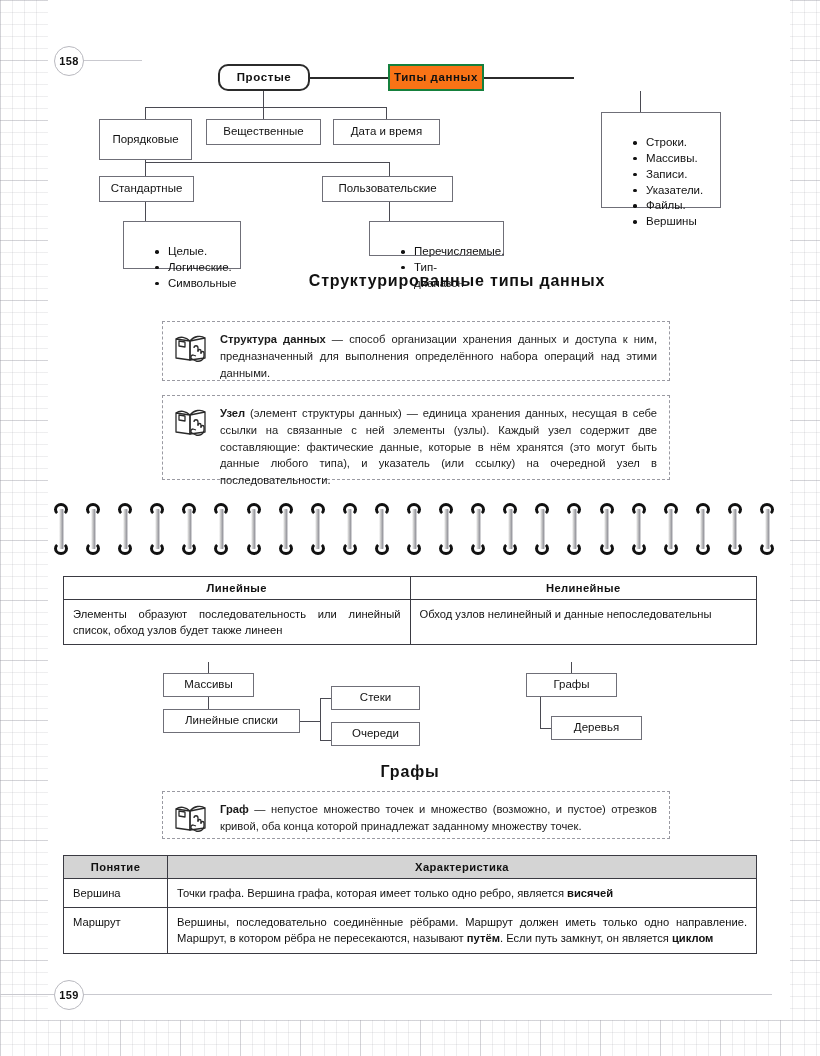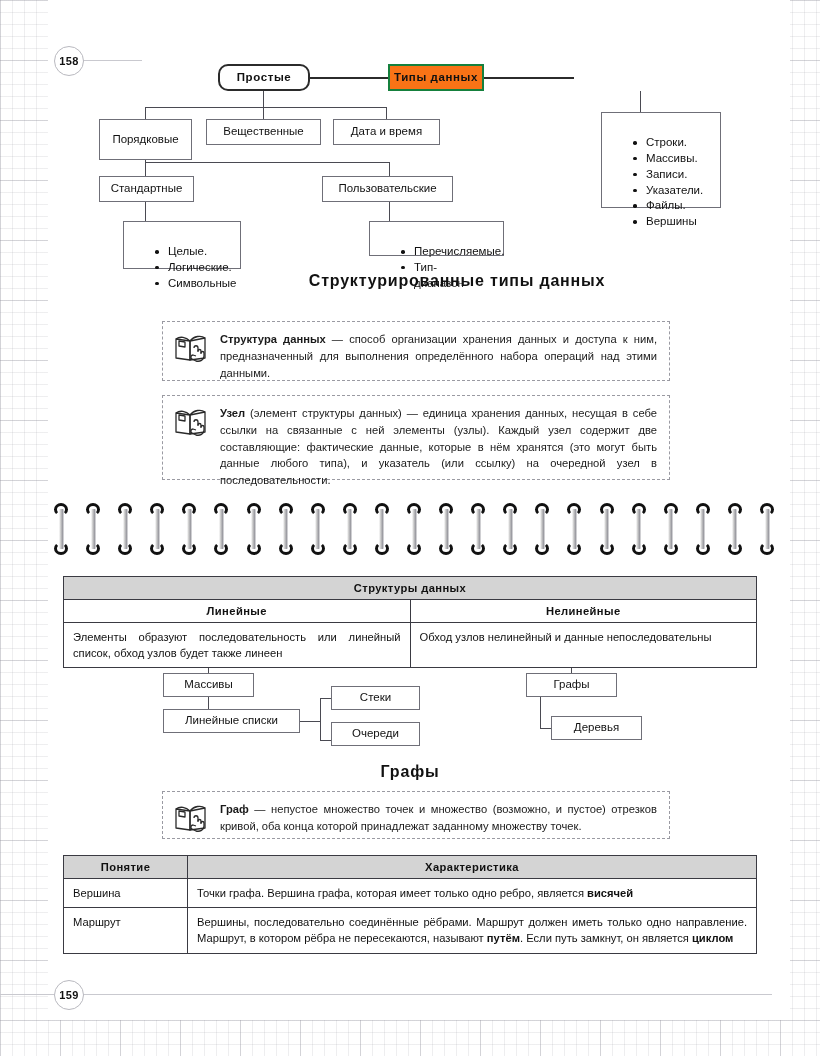--- a/index.html
+++ b/index.html
@@ -372,23 +372,20 @@
     </div>
     <div class="ring" style="left: 706px;">
       <div class="shaft"></div>
       <div class="cap top"></div>
       <div class="cap bot"></div>
     </div>
   </div>
 
 <table class="tbl" style="left:63px;top:576px;width:694px;">
   <tbody>
-      <tr>
-    <td class="hdr" colspan="2">Структуры  данных</td>
-  </tr>
   <tr>
     <td class="subhdr" style="width:347px;">Линейные</td>
     <td class="subhdr" style="width:347px;">Нелинейные</td>
   </tr>
   <tr>
     <td class="just" style="height:40px;">Элементы образуют последовательность или линейный список, обход узлов будет также линеен</td>
     <td class="plain" style="height:40px;">Обход узлов нелинейный и данные непоследовательны</td>
   </tr>
 </tbody>
   </table>
@@ -443,21 +440,21 @@
         <path d="M27 21 C27 19, 30 19, 30 21 L30 24 C30 28, 26 30, 22 29 L18 27 C16 26, 17 23, 19 23 L22 24"></path>
       </g>
     </svg>
   </span>
   <span class="txt"><b>Граф</b><span> — непустое множество точек и множество (возможно, и пустое) отрезков кривой, оба конца которой принадлежат заданному множеству точек.</span></span>
 </div>
 
 <table class="tbl" style="left:63px;top:855px;width:694px;">
   <tbody>
       <tr>
-    <td class="hdr" style="width:124px;margin-left:28px;">Понятие</td>
+    <td class="hdr" style="width:104px;margin-left:28px;">Понятие</td>
     <td class="hdr">Характеристика</td>
   </tr>
   <tr>
     <td class="plain">Вершина</td>
     <td class="plain"><span>Точки графа. Вершина графа, которая имеет только одно ребро, является </span><b>висячей</b></td>
   </tr>
   <tr>
     <td class="plain">Маршрут</td>
     <td class="just"><span>Вершины, последовательно соединённые рёбрами. Маршрут должен иметь только одно направление. Маршрут, в котором рёбра не пересекаются, называют </span><b>путём</b><span>. Если путь замкнут, он является </span><b>циклом</b></td>
   </tr>

